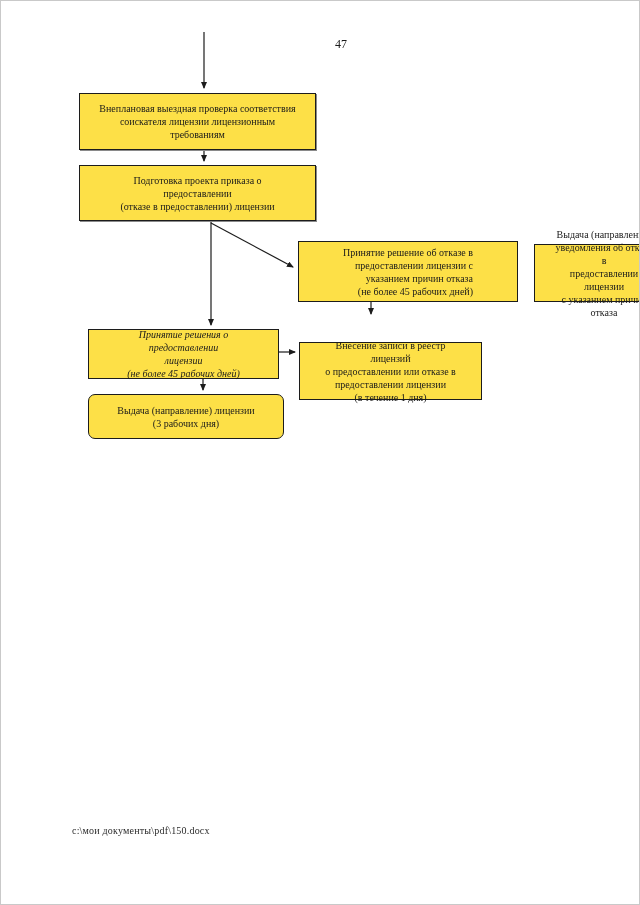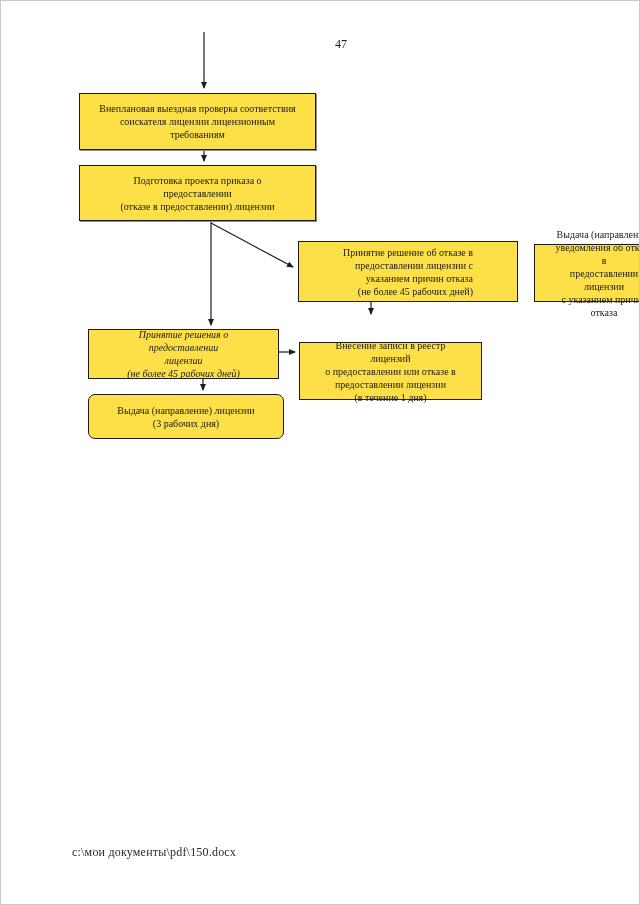--- a/index.html
+++ b/index.html
@@ -56,22 +56,22 @@
     left: 328px;
     top: 36px;
     width: 24px;
     text-align: center;
     font-size: 12px;
     color: #1a1a1a;
   }
   .footer-path {
     position: absolute;
     left: 71px;
-    top: 844px;
-    font-size: 12px;
+    top: 824px;
+    font-size: 10px;
     letter-spacing: 0.2px;
     color: #2b2b2b;
   }
 </style>
 </head>
 <body>
 
 <div class="page">
 
   <svg class="arrow-layer" viewBox="0 0 640 905" xmlns="http://www.w3.org/2000/svg">

